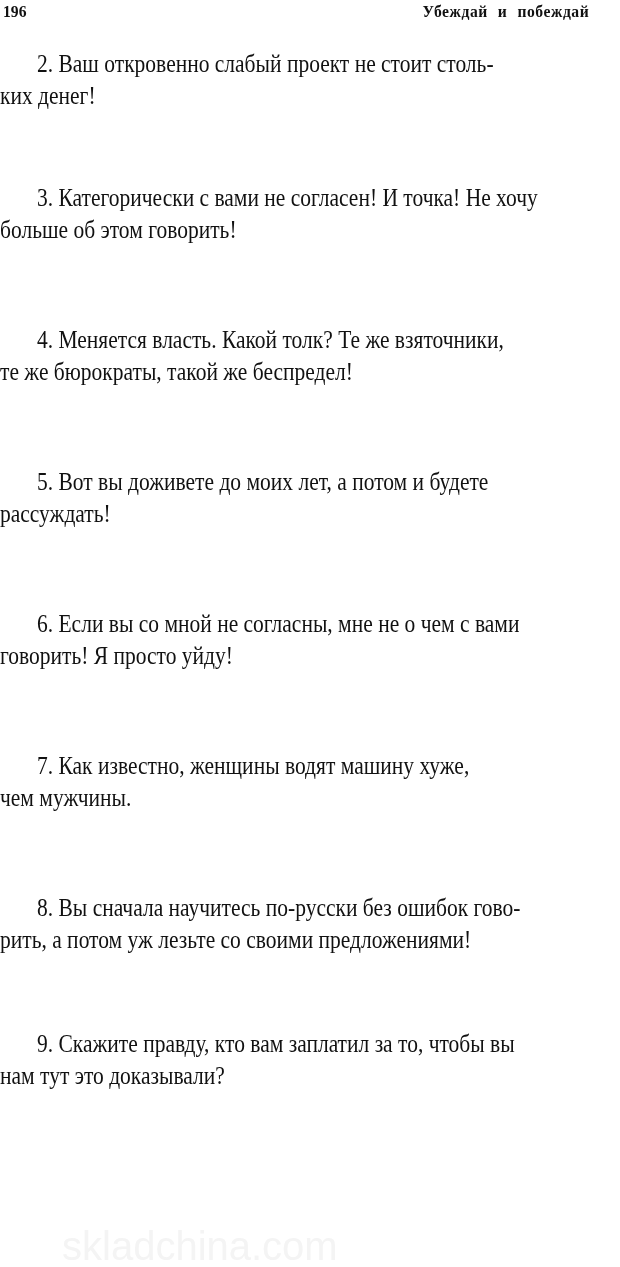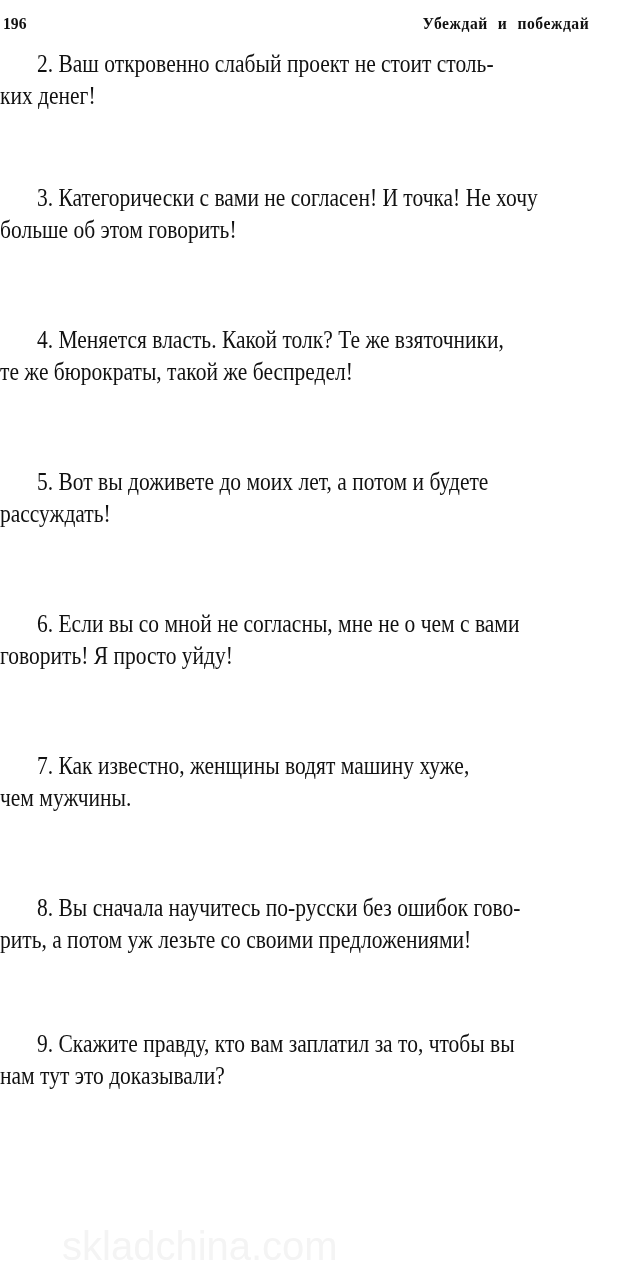--- a/index.html
+++ b/index.html
@@ -10,21 +10,21 @@
     body {
       width: 620px;
       height: 1267px;
       position: relative;
       overflow: hidden;
       font-family: "Liberation Serif", serif;
       color: #111111;
     }
     .header {
       position: absolute;
-      top: 12px;
+      top: 0;
       left: 0;
       width: 592px;
       height: 26px;
     }
     .page-number {
       position: absolute;
       left: 3px;
       top: 2px;
       font-weight: bold;
       font-size: 17px;

